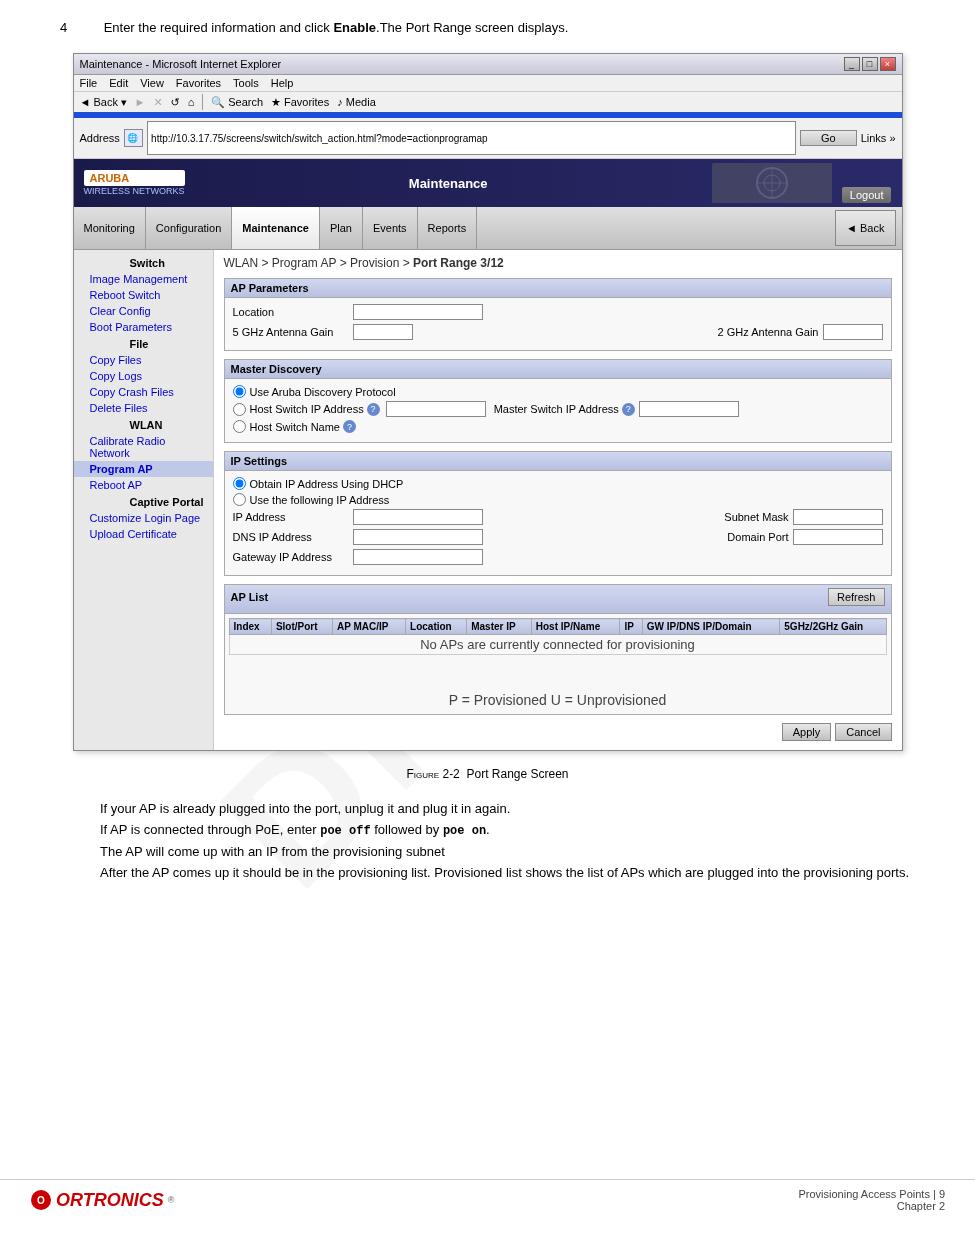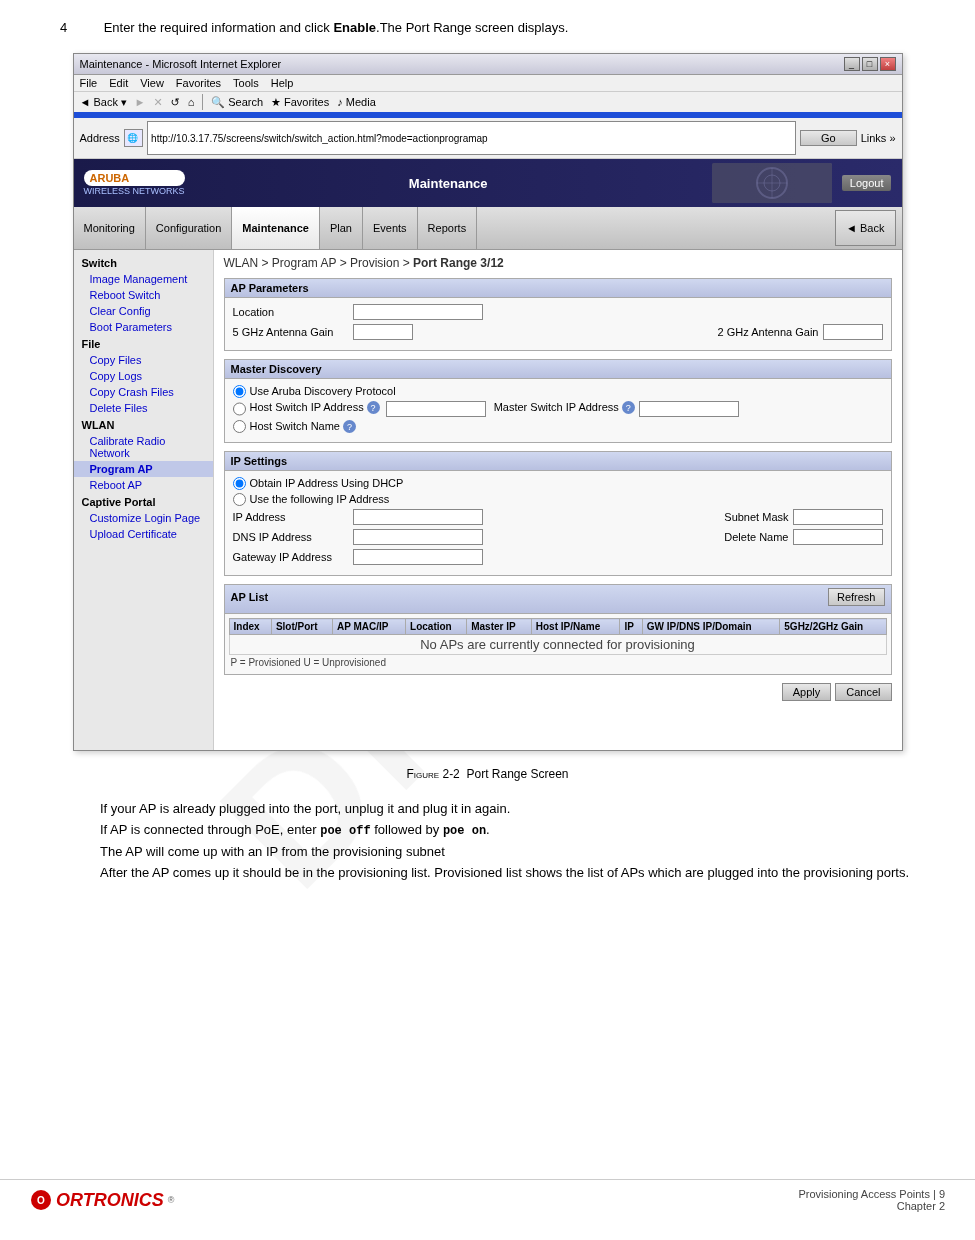--- a/index.html
+++ b/index.html
@@ -173,21 +173,21 @@
       align-items: center;
       gap: 8px;
     }
 
     .logo-box {
       background: #fff;
       padding: 2px 6px;
       font-size: 11px;
       font-weight: bold;
       color: #cc6600;
-      border-radius: 8px;
+      border-radius: 2px;
     }
 
     .logo-subtitle {
       color: #aac0ff;
       font-size: 9px;
     }
 
     .app-title {
       color: #fff;
       font-size: 13px;
@@ -249,20 +249,21 @@
       border-right: 1px solid #ccc;
       font-size: 11px;
       padding-top: 4px;
     }
 
     .sidebar-section {
       color: #000;
       font-weight: bold;
       padding: 3px 8px 2px 8px;
       font-size: 11px;
+      margin-left: 48px;
     }
 
     .sidebar-link {
       display: block;
       padding: 2px 8px 2px 16px;
       color: #0000cc;
       text-decoration: none;
       font-size: 11px;
       cursor: pointer;
     }
@@ -333,20 +334,21 @@
       width: 60px;
       font-size: 10px;
       padding: 0 2px;
     }
 
     .form-spacer { flex: 1; }
 
     
     .radio-row {
       display: flex;
+      align-items: center;
       margin-bottom: 3px;
       font-size: 11px;
     }
 
     .radio-row input[type=radio] {
       margin-right: 4px;
     }
 
     .help-icon {
       display: inline-flex;
@@ -399,23 +401,25 @@
     }
 
     .ap-note {
       font-size: 10px;
       color: #444;
       text-align: center;
       padding: 4px;
     }
 
     .legend-text {
-      font-size: 10px;
+      font-size: 14px;
       color: #444;
+      text-align: center;
       padding: 2px;
+      margin-top: 35px;
     }
 
     
     .bottom-buttons {
       display: flex;
       justify-content: flex-end;
       gap: 4px;
       margin-top: 6px;
     }
 
@@ -549,21 +553,21 @@
     <div class="app-wrapper">
 
       <div class="app-header">
         <div class="app-logo">
           <div style="position:relative;">
             <div class="logo-box">ARUBA</div>
             <div class="logo-subtitle">WIRELESS NETWORKS</div>
           </div>
         </div>
         <div class="app-title">Maintenance</div>
-        <div style="display:flex;align-items:center;gap:10px;">
+        <div style="display:flex;align-items:flex-end;gap:10px;">
           <div style="width:120px;height:40px;background:linear-gradient(135deg,#445,#889);opacity:0.6;border-radius:2px;overflow:hidden;position:relative;">
             
             <svg width="120" height="40" viewBox="0 0 120 40">
               <rect x="0" y="0" width="120" height="40" fill="#556"></rect>
               <circle cx="60" cy="20" r="15" fill="none" stroke="#aac" stroke-width="2" opacity="0.5"></circle>
               <circle cx="60" cy="20" r="8" fill="none" stroke="#aac" stroke-width="1" opacity="0.5"></circle>
               <line x1="60" y1="5" x2="60" y2="35" stroke="#aac" stroke-width="1" opacity="0.4"></line>
               <line x1="45" y1="20" x2="75" y2="20" stroke="#aac" stroke-width="1" opacity="0.4"></line>
             </svg>
           </div>
@@ -663,21 +667,21 @@
                 <span class="form-label">IP Address</span>
                 <input class="form-input" type="text" style="">
                 <span class="form-spacer"></span>
                 <span style="font-size:11px;margin-right:4px;">Subnet Mask</span>
                 <input class="form-input-sm" type="text" style="width: 90px;">
               </div>
               <div class="form-row">
                 <span class="form-label">DNS IP Address</span>
                 <input class="form-input" type="text" style="">
                 <span class="form-spacer"></span>
-                <span style="font-size:11px;margin-right:4px;">Delete Name</span>
+                <span style="font-size:11px;margin-right:4px;">Domain Port</span>
                 <input class="form-input-sm" type="text" style="width: 90px;">
               </div>
               <div class="form-row">
                 <span class="form-label">Gateway IP Address</span>
                 <input class="form-input" type="text" style="">
               </div>
             </div>
           </div>
 
           <div class="section-box">

